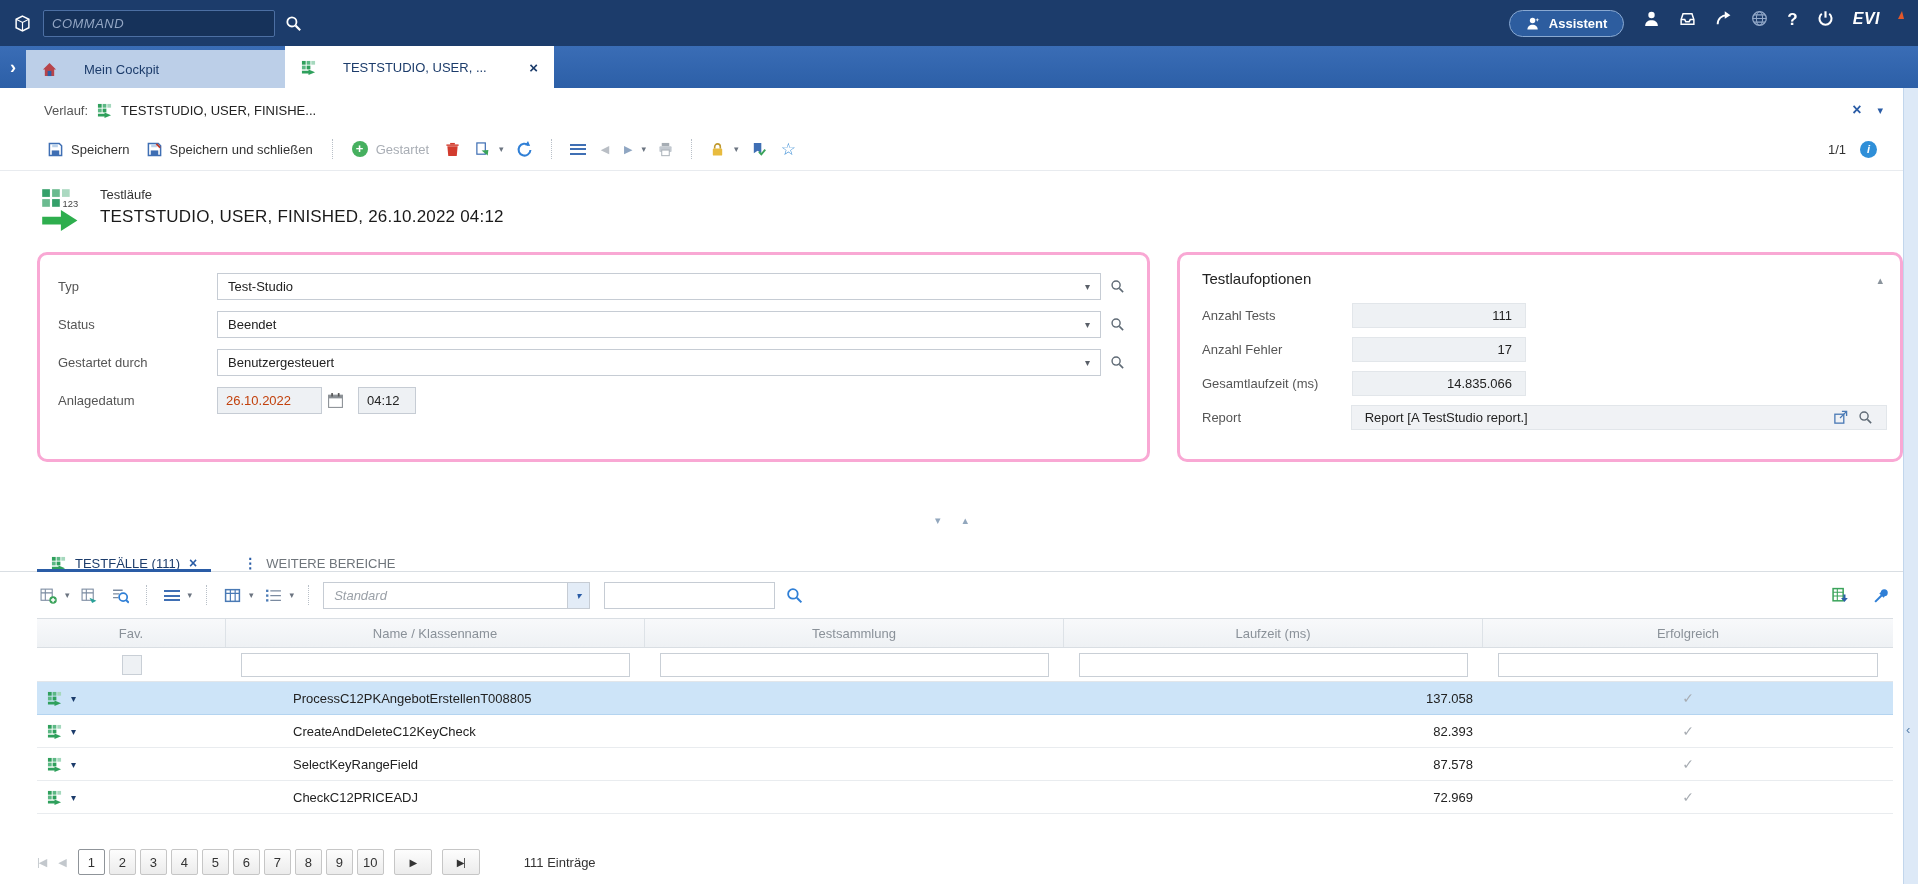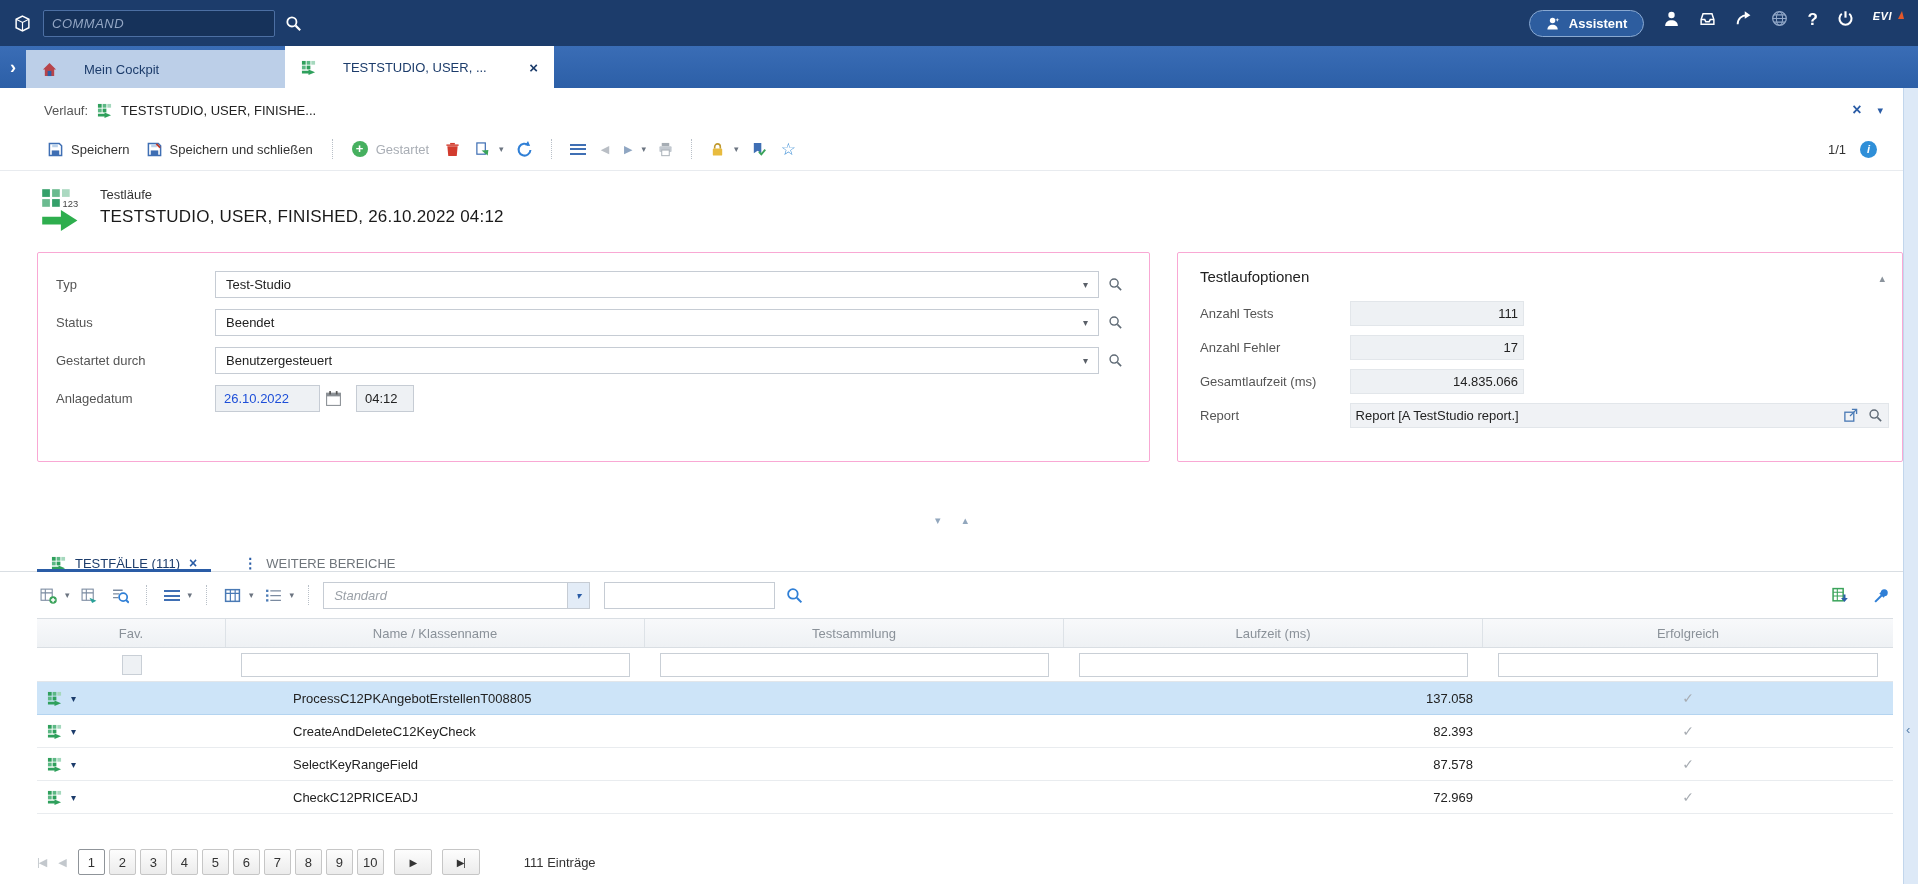--- a/index.html
+++ b/index.html
@@ -11,21 +11,21 @@
 
 
 .topbar{position:absolute;top:0;left:0;width:100%;height:46px;background:#1c3c6b;display:flex;align-items:center;padding:0 14px;color:#fff;gap:10px}
 .cube-btn{margin-right:2px}
 .cmd-wrap{width:232px;height:27px;background:#16325a;border:1px solid #4c6fa3;border-radius:2px;display:flex;align-items:center;padding:0 8px}
 .cmd-input{flex:1;background:transparent;border:none;outline:none;color:#7dd3fc;font-style:italic;font-size:13px;letter-spacing:.5px}
 .cmd-input::placeholder{color:#93a6c4;font-style:italic}
 .top-right{margin-left:auto;display:flex;align-items:flex-start;gap:19px}
 .assist{display:flex;align-items:center;gap:8px;background:#2d5d9f;border:1px solid #89a9d2;border-radius:15px;padding:5px 16px;color:#fff;font-weight:bold}
 .qmark{font-size:17px;font-weight:bold;color:#fff;cursor:pointer}
-.brand{font-size:11px;font-weight:bold;font-style:italic;letter-spacing:.5px;display:flex;align-items:flex-start;gap:6px}
+.brand{font-size:16px;font-weight:bold;font-style:italic;letter-spacing:.5px;display:flex;align-items:flex-start;gap:18px}
 .brand-mark{width:0;height:0;border-left:4px solid transparent;border-right:2px solid transparent;border-bottom:8px solid #e2582b;margin-top:1px}
 
 
 .tabbar{position:absolute;top:46px;left:0;width:100%;height:42px;background:linear-gradient(#3a6db6,#2c5fa7);display:flex;align-items:flex-end;padding-left:8px}
 .tab-chev{color:#fff;font-size:18px;font-weight:bold;align-self:center;margin:0 10px 0 2px;cursor:pointer}
 .tab{display:flex;align-items:center;gap:27px;padding:0 16px;cursor:pointer}
 .tab.inactive{height:38px;background:#bccfe8;color:#1c3c6b;width:259px}
 .tab.activetab{height:42px;background:#fff;color:#1c3c6b;width:269px}
 .tab .tclose{margin-left:auto;font-weight:bold;color:#1c3c6b;font-size:15px}
 
@@ -57,37 +57,37 @@
 .tb-right{margin-left:auto;display:flex;align-items:center;gap:14px;margin-right:6px}
 .info{width:17px;height:17px;border-radius:50%;background:#2f8fd8;color:#fff;font-size:11px;font-weight:bold;font-style:italic;text-align:center;line-height:17px;cursor:pointer}
 
 
 .titleband{height:81px;display:flex;align-items:flex-start;gap:16px;padding:16px 0 0 40px}
 .obj-type{color:#333;margin-bottom:5px}
 .obj-title{font-size:17px;color:#1a1a1a;letter-spacing:.2px}
 
 
 .panels{height:210px;display:flex;gap:27px;padding-left:37px}
-.panel{border:1px solid #f9a8d4;border-radius:2px;background:#fff}
+.panel{border:3px solid #f9a8d4;border-radius:10px;background:#fff}
 .panel.left{width:1113px;padding:18px 18px}
 .panel.right{width:726px;padding:15px 13px 0 22px}
 .frow{display:flex;align-items:center;margin-bottom:11px}
 .flabel{width:159px;color:#555}
 .combo{width:884px;height:27px;border:1px solid #c6ccd4;display:flex;align-items:center;padding:0 10px;color:#222;cursor:pointer}
 .combo .chev{margin-left:auto;color:#5a6068;font-size:10px}
 .mag{color:#5f6a75;margin-left:9px;cursor:pointer}
-.datebox{width:105px;height:27px;background:#eef1f4;border:1px solid #c6ccd4;display:flex;align-items:center;padding:0 8px;color:#1d4ed8}
+.datebox{width:105px;height:27px;background:#eef1f4;border:1px solid #c6ccd4;display:flex;align-items:center;padding:0 8px;color:#c2410c}
 .calbtn{margin-left:5px;cursor:pointer}
 .timebox{width:58px;height:27px;background:#eef1f4;border:1px solid #c6ccd4;display:flex;align-items:center;padding:0 8px;margin-left:14px;color:#222}
 .opt-head{display:flex;align-items:flex-end;margin-bottom:16px}
 .opt-title{font-size:15px;color:#222}
 .opt-coll{margin-left:auto;color:#8a939c;font-size:11px;cursor:pointer;margin-right:4px}
 .opt-row{display:flex;align-items:center;margin-bottom:9px}
 .opt-label{width:150px;color:#555}
-.opt-val{width:174px;height:25px;background:#eef1f4;border:1px solid #e2e6ea;display:flex;align-items:center;justify-content:flex-end;padding:0 5px;color:#222}
+.opt-val{width:174px;height:25px;background:#eef1f4;border:1px solid #e2e6ea;display:flex;align-items:center;justify-content:flex-end;padding:0 13px;color:#222}
 .report-val{width:541px;justify-content:flex-start;background:#f0f2f5;cursor:pointer}
 .report-icons{margin-left:auto;display:flex;align-items:center;gap:10px}
 
 
 .splitband{height:72px;position:relative}
 .split-chevs{position:absolute;top:52px;left:0;width:100%;display:flex;justify-content:center;gap:22px;color:#92a7bd;font-size:11px}
 .split-chevs span{cursor:pointer}
 
 
 .dtabs{height:38px;display:flex;align-items:flex-end;padding-left:37px;border-bottom:1px solid #d9dee3}

